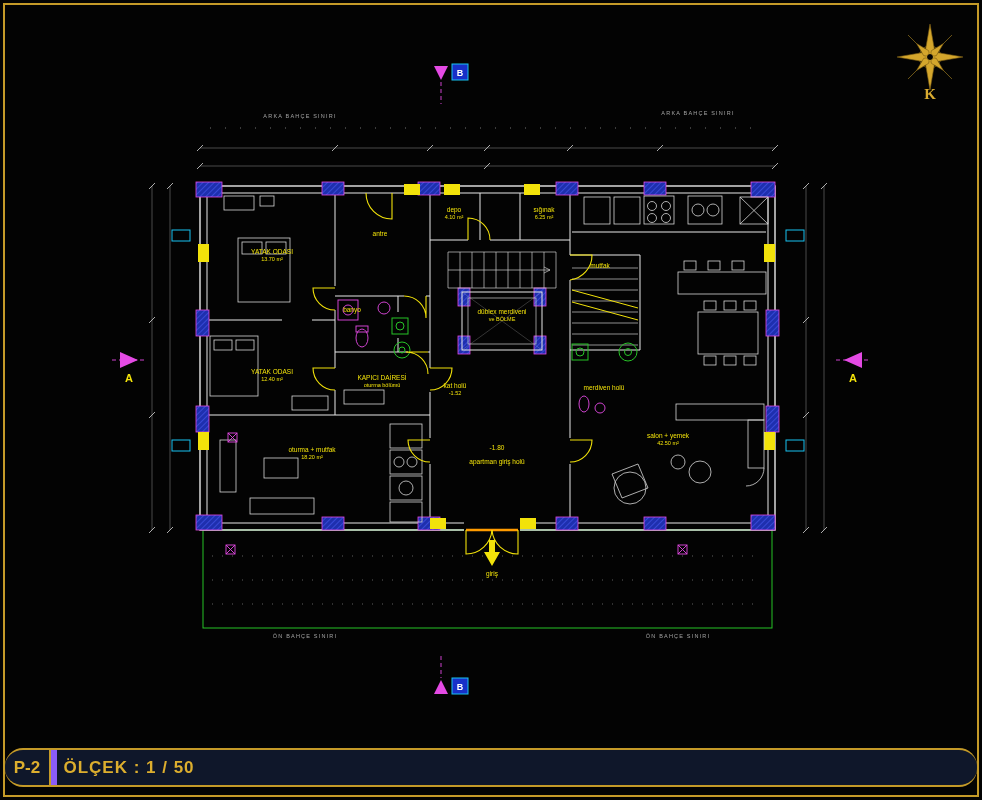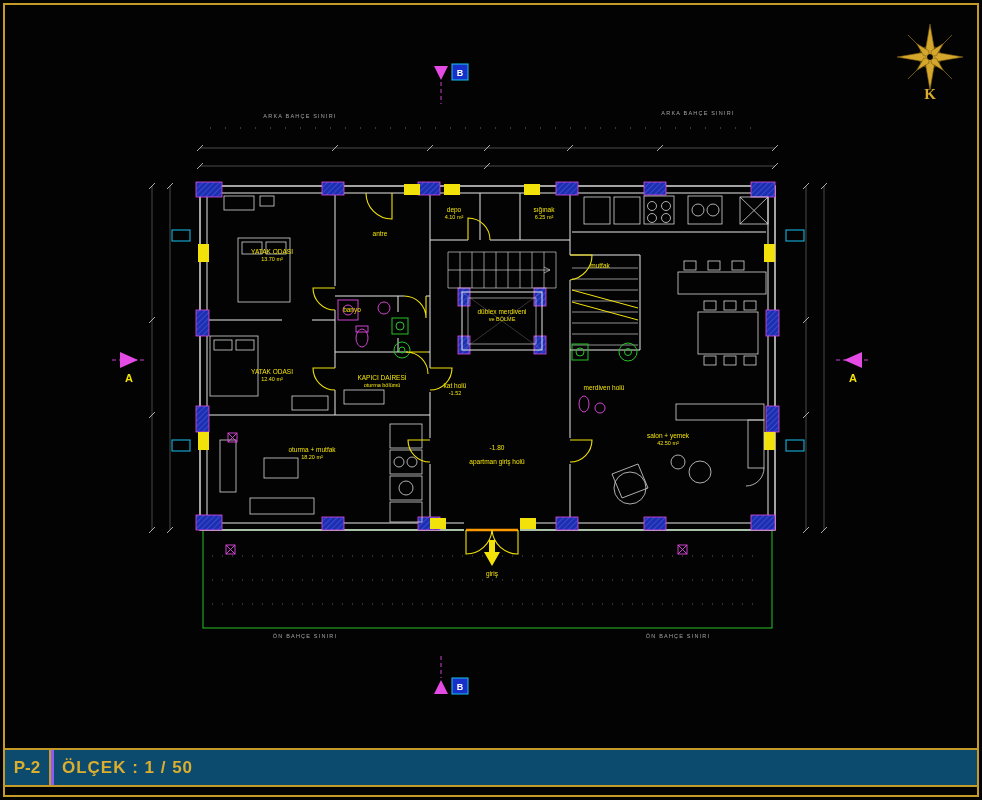--- a/index.html
+++ b/index.html
@@ -1,24 +1,24 @@
 <!DOCTYPE html>
 <html><head>
 <meta charset="utf-8">
 <style>
   html,body{margin:0;padding:0;background:#000;}
   body{width:982px;height:800px;overflow:hidden;font-family:"Liberation Sans",sans-serif;}
   #page{position:relative;width:982px;height:800px;background:#030303;}
   .frame{position:absolute;left:3px;top:3px;right:3px;bottom:3px;border:2px solid #c49a28;pointer-events:none;}
   #titlebar{position:absolute;left:5px;right:5px;bottom:13px;height:39px;box-sizing:border-box;
-            border-top:2px solid #c49a28;border-bottom:2px solid #c49a28;display:flex;color:#dcae2e;background:#0c4a6e;}
+            border-top:2px solid #c49a28;border-bottom:2px solid #c49a28;display:flex;color:#dcae2e;background:#0f172a;border-radius:18px;}
   .cell{display:flex;align-items:center;justify-content:center;font-weight:bold;box-sizing:border-box;}
   .cell.sheet{width:46px;border-right:2px solid #c49a28;font-size:17px;}
   .cell.title{flex:1;font-size:19px;letter-spacing:2px;}
-  .cell.scale{width:150px;border-left:3px solid #8b5cf6;font-size:17px;letter-spacing:1px;}
+  .cell.scale{width:150px;border-left:6px solid #8b5cf6;font-size:17px;letter-spacing:1px;}
   svg{position:absolute;left:0;top:0;}
   
   .w1{stroke:#e8e8e8;stroke-width:1;fill:none}
   .w2{stroke:#e8e8e8;stroke-width:1.4;fill:none}
   .dim{stroke:#9a9a9a;stroke-width:.6;fill:none;opacity:.8}
   .tick{stroke:#c0c0c0;stroke-width:.9;fill:none}
   .dots{stroke:#cfcfcf;stroke-width:1;stroke-dasharray:1 14;opacity:.55}
   .dots2{stroke:#cfcfcf;stroke-width:.9;stroke-dasharray:1 9;opacity:.5}
   .furn{stroke:#d8d8d8;stroke-width:.8;fill:none}
   .stair{stroke:#cfcfcf;stroke-width:.7;fill:none}

